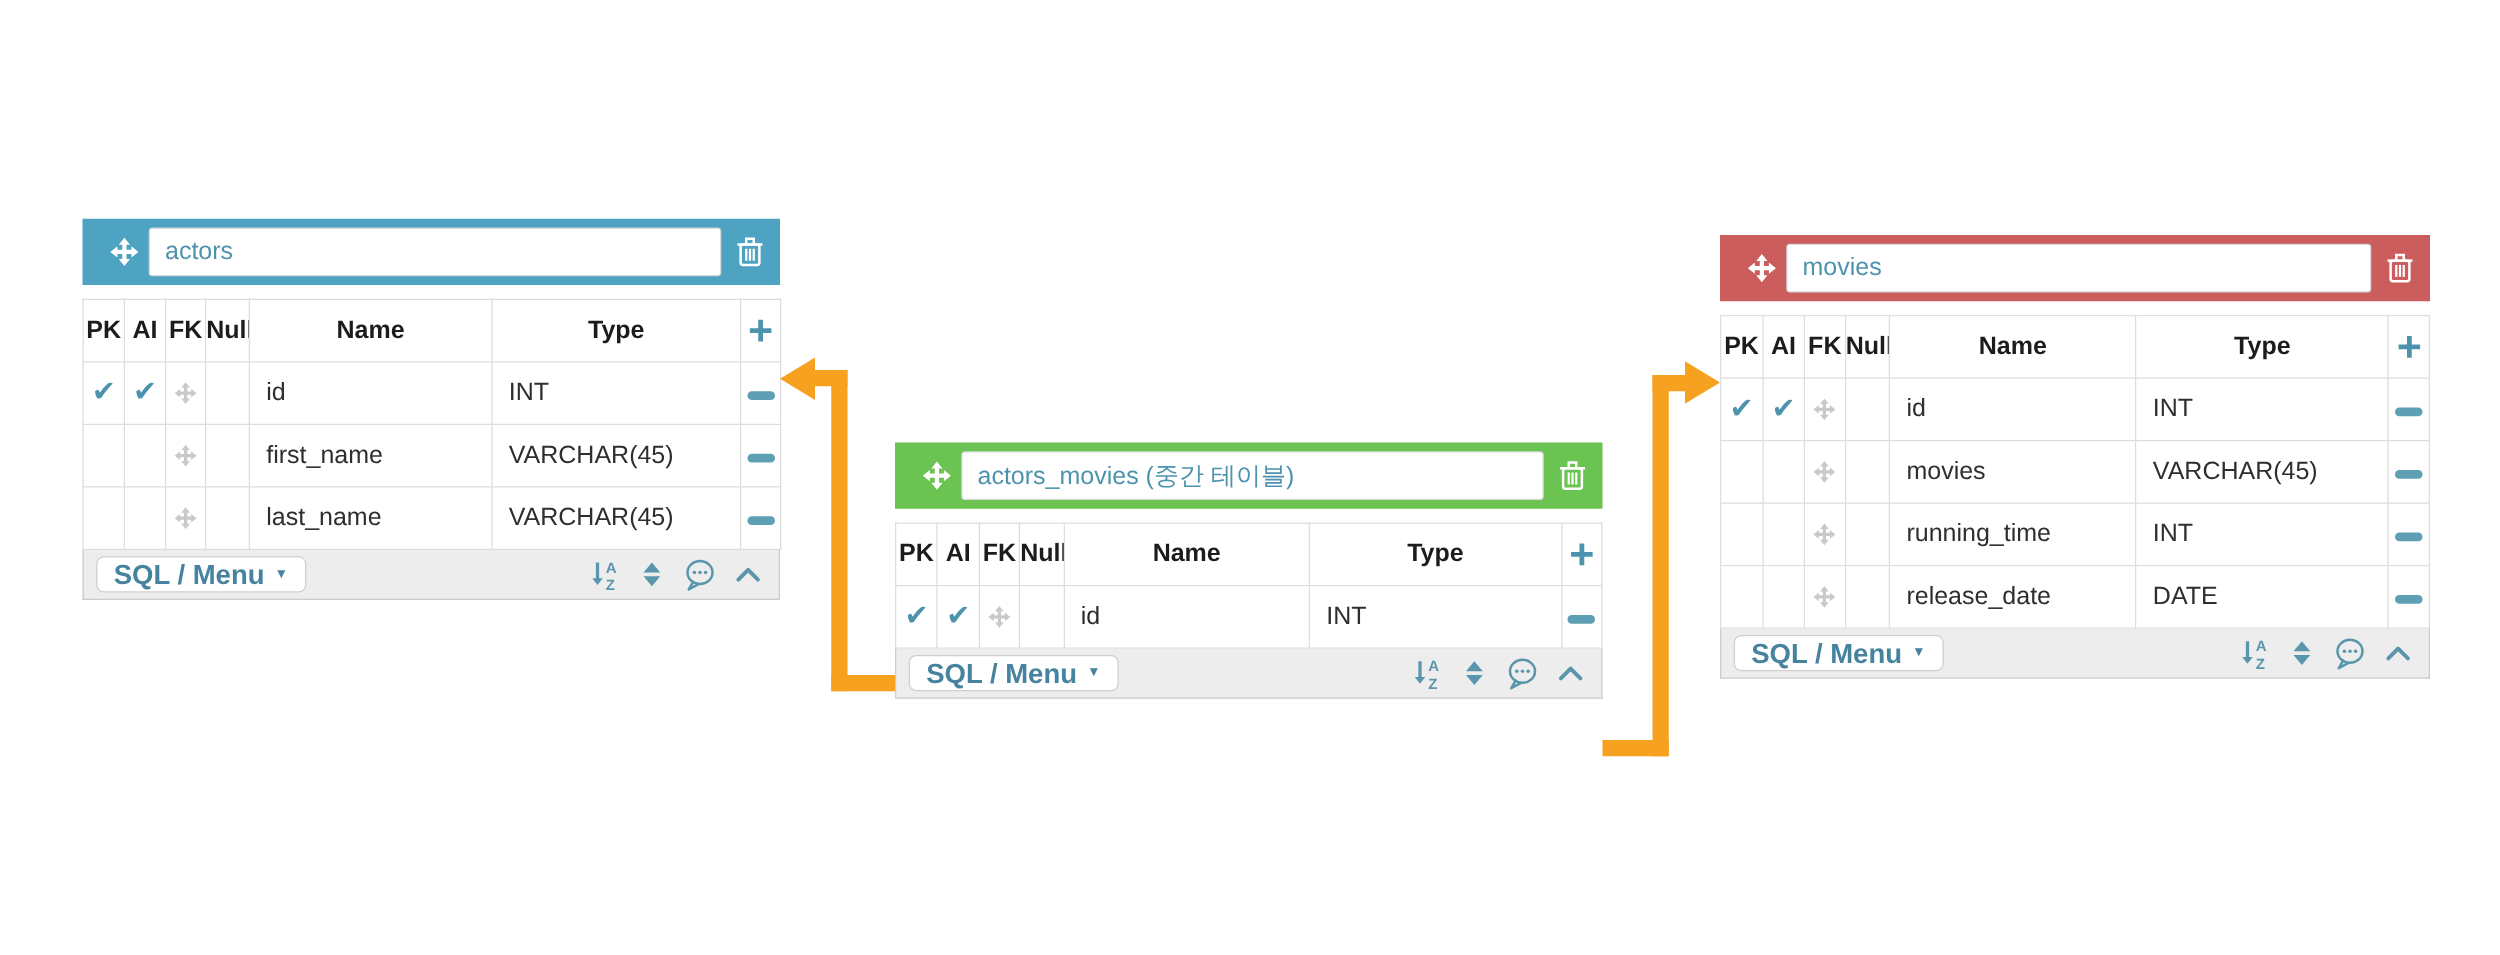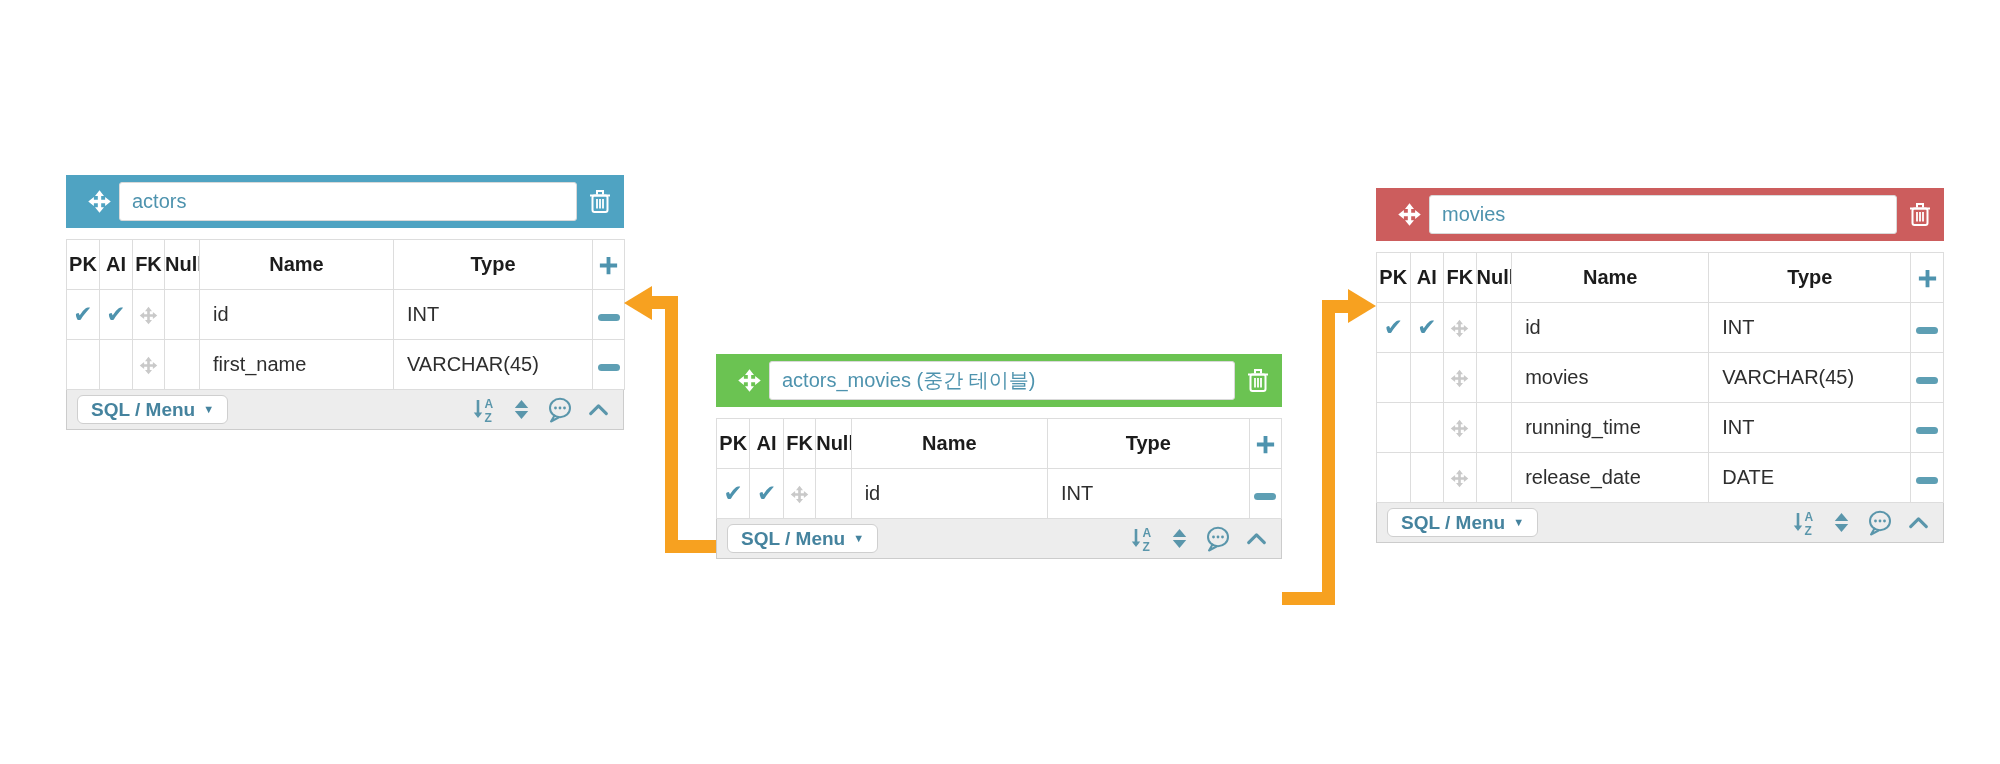--- a/index.html
+++ b/index.html
@@ -27,21 +27,21 @@
   .flag.on .chk{display:inline-block;color:#4E93AE;font-size:23px;font-weight:bold;line-height:1;}
   .chk::before{content:"\2714";}
   .fkcell .cross{display:inline-flex;color:#c9c9c9;vertical-align:middle;cursor:grab;}
 
   .plus-btn{display:inline-flex;color:#4E93AE;cursor:pointer;vertical-align:middle;}
   .minus-btn{display:inline-block;width:22px;height:7px;border-radius:3.5px;background:#5E9FB4;cursor:pointer;}
 
   .tfooter{height:40px;background:#EDEDED;border:1px solid #cccccc;border-top:none;box-sizing:border-box;
     display:flex;align-items:center;padding:0 12px 0 10px;}
   .menu-btn{background:#ffffff;border:1px solid #cfcfcf;border-radius:6px;height:29px;padding:0 13px;
-    display:inline-flex;align-items:center;gap:8px;font-family:inherit;font-size:19px;font-weight:bold;color:#45839E;cursor:pointer;}
+    display:inline-flex;align-items:center;gap:8px;font-family:inherit;font-size:22px;font-weight:bold;color:#45839E;cursor:pointer;}
   .menu-btn .caret{font-size:11px;line-height:1;}
   .menu-btn .caret::before{content:"\25BC";}
   .ficons{margin-left:auto;display:flex;align-items:center;gap:13px;color:#5a96ab;}
   .ficon{display:inline-flex;cursor:pointer;color:#5a96ab;background:none;border:none;padding:0;}
 
   
   .seg{position:absolute;background:var(--arrow,#F7A120);}
   .head{position:absolute;width:0;height:0;}
   .head-left{border-top:17px solid transparent;border-bottom:17px solid transparent;border-right:28px solid var(--arrow,#F7A120);}
   .head-right{border-top:17px solid transparent;border-bottom:17px solid transparent;border-left:28px solid var(--arrow,#F7A120);}
@@ -149,20 +149,33 @@
         <td class="flag fkcell"><span class="cross">
                 <svg width="21" height="21">
                   <use href="#ic-move"></use>
                 </svg>
               </span></td>
         <td class="flag"></td>
         <td class="name">first_name</td>
         <td class="type">VARCHAR(45)</td>
         <td class="act"><span class="minus-btn"></span></td>
       </tr>
+      <tr>
+        <td class="flag"></td>
+        <td class="flag"></td>
+        <td class="flag fkcell"><span class="cross">
+                <svg width="21" height="21">
+                  <use href="#ic-move"></use>
+                </svg>
+              </span></td>
+        <td class="flag"></td>
+        <td class="name">last_name</td>
+        <td class="type">VARCHAR(45)</td>
+        <td class="act"><span class="minus-btn"></span></td>
+      </tr>
     </tbody>
       </table>
     <div class="tfooter">
       <button class="menu-btn">
           <span>SQL / Menu</span>
           <span class="caret"></span>
         </button>
       <span class="ficons">
         <button class="ficon">
             <svg width="26" height="26">

